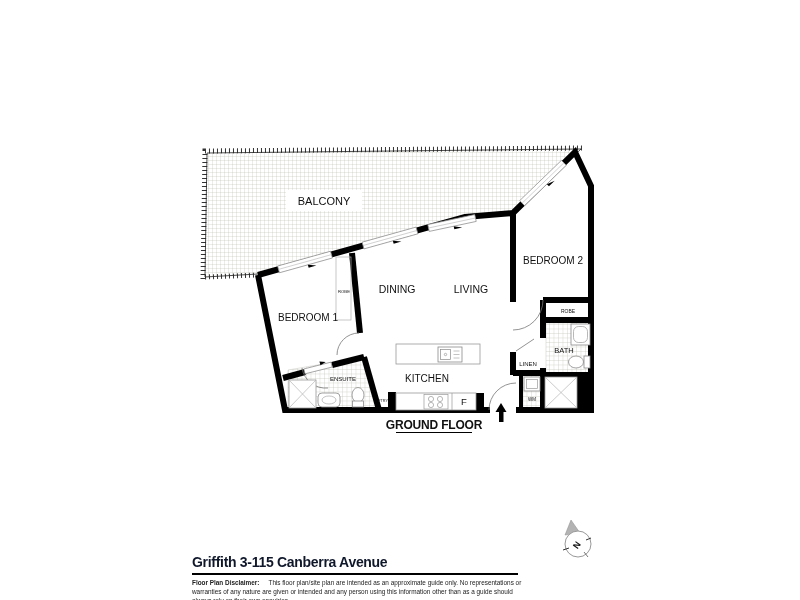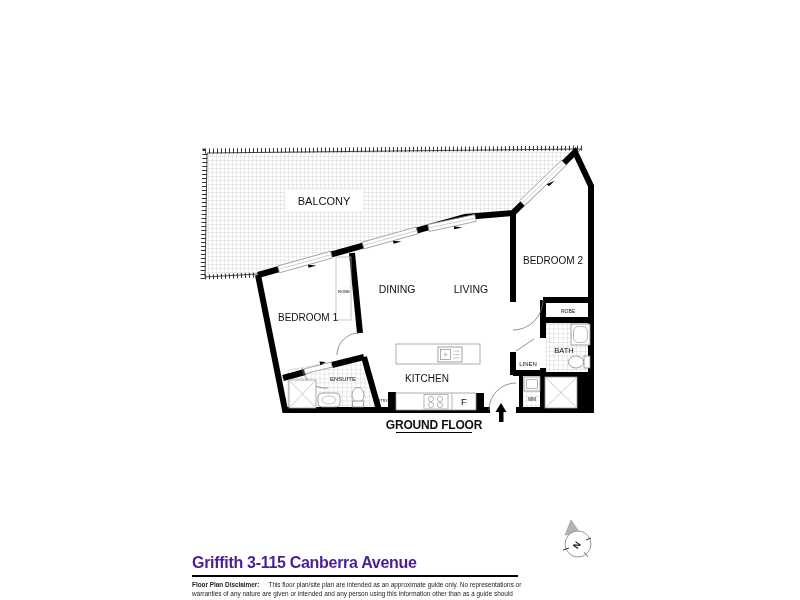--- a/index.html
+++ b/index.html
@@ -1,20 +1,20 @@
 <!DOCTYPE html>
 <html><head>
 <meta charset="utf-8">
 <style>
   html,body{margin:0;padding:0;background:#fff;}
   #page{position:relative;width:713px;height:600px;background:#ffffff;overflow:hidden;
         font-family:"Liberation Sans", sans-serif;}
   svg text{font-family:"Liberation Sans", sans-serif;fill:#111;}
   #titleblock{position:absolute;left:192px;top:554px;width:332px;}
-  #plan-title{font-size:16px;font-weight:bold;letter-spacing:-0.3px;color:#4c1d95;margin:0 0 3px 0;}
+  #plan-title{font-size:14px;font-weight:bold;letter-spacing:-0.3px;color:#0f172a;margin:0 0 3px 0;}
   #title-rule{height:2px;background:#000;width:326px;margin:0 0 3px 0;}
   #disclaimer{font-size:6.4px;line-height:1.42;color:#222;margin:0;}
   #disclaimer .b{font-weight:bold;margin-right:9px;}
 </style>
 </head>
 <body>
 
 <div id="page">
 
 <svg width="800" height="600" viewBox="0 0 800 600">

